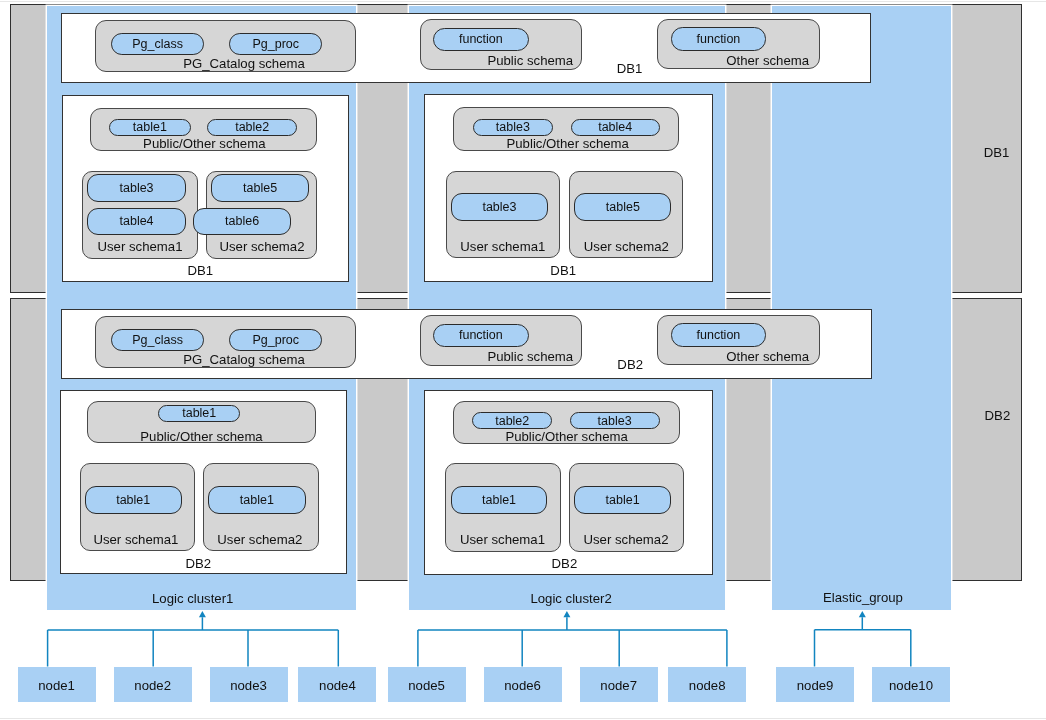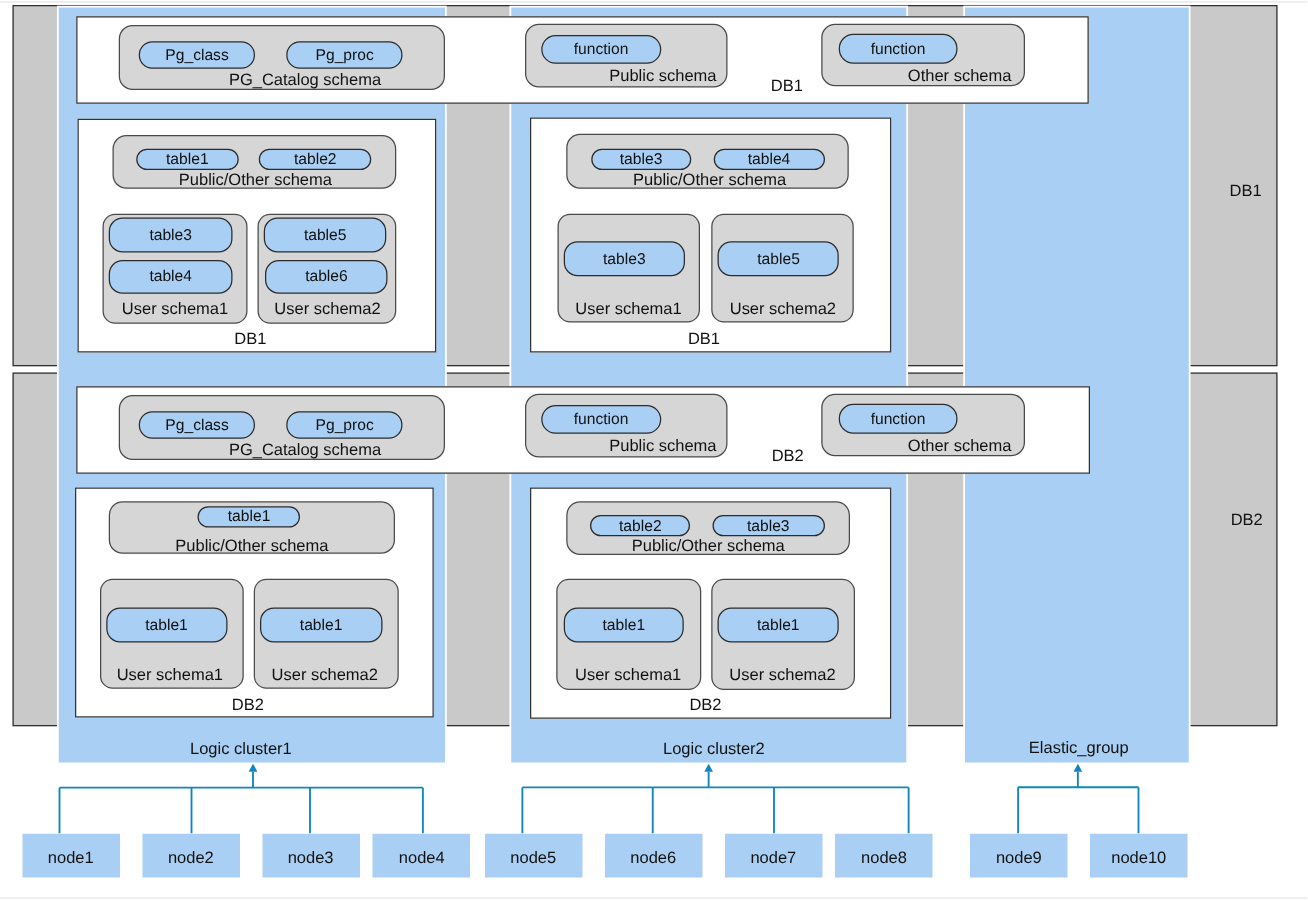--- a/index.html
+++ b/index.html
@@ -62,21 +62,21 @@
     <div class="lbl" style="left:0px;top:144.20px;width:408.60px;text-align:center;font-size:13.2px;">Public/Other schema</div>
     <div class="pill" style="left: 109.1px; top: 118.5px; width: 81.5px; height: 17.2px; border-radius: 8.6px;">table1</div>
     <div class="pill" style="left: 207.1px; top: 118.5px; width: 90.2px; height: 17.2px; border-radius: 8.6px;">table2</div>
     <div class="schema" style="left: 82.4px; top: 171.1px; width: 115.4px; height: 87.8px; border-radius: 10px;"></div>
     <div class="lbl" style="left:0px;top:246.80px;width:280.00px;text-align:center;font-size:13.2px;">User schema1</div>
     <div class="pill" style="left: 87.4px; top: 174.1px; width: 98.3px; height: 28.2px; border-radius: 11px;">table3</div>
     <div class="pill" style="left: 87.4px; top: 207.7px; width: 98.3px; height: 27.6px; border-radius: 11px;">table4</div>
     <div class="schema" style="left: 206.1px; top: 171.1px; width: 111.3px; height: 87.8px; border-radius: 10px;"></div>
     <div class="lbl" style="left:0px;top:246.80px;width:524.00px;text-align:center;font-size:13.2px;">User schema2</div>
     <div class="pill" style="left: 211px; top: 174.1px; width: 98.3px; height: 28.2px; border-radius: 11px;">table5</div>
-    <div class="pill" style="left: 212px; top: 207.7px; width: 98.3px; height: 27.6px; border-radius: 11px;">table6</div>
+    <div class="pill" style="left: 193px; top: 207.7px; width: 98.3px; height: 27.6px; border-radius: 11px;">table6</div>
     <div class="dbcard" style="left:424px;top:94.3px;width:288.5px;height:188px;"></div>
     <div class="lbl" style="left:0px;top:270.70px;width:1126.40px;text-align:center;font-size:13.2px;">DB1</div>
     <div class="schema" style="left: 452.8px; top: 107.3px; width: 226.7px; height: 43.6px; border-radius: 11px;"></div>
     <div class="lbl" style="left:0px;top:144.40px;width:1135.40px;text-align:center;font-size:13.2px;">Public/Other schema</div>
     <div class="pill" style="left: 472.9px; top: 118.9px; width: 79.9px; height: 17.3px; border-radius: 8.65px;">table3</div>
     <div class="pill" style="left: 570.5px; top: 118.9px; width: 89.4px; height: 17.3px; border-radius: 8.65px;">table4</div>
     <div class="schema" style="left: 445.9px; top: 170.9px; width: 114.6px; height: 87.2px; border-radius: 10px;"></div>
     <div class="lbl" style="left:0px;top:246.90px;width:1005.60px;text-align:center;font-size:13.2px;">User schema1</div>
     <div class="pill" style="left: 450.8px; top: 193.1px; width: 97.3px; height: 28.4px; border-radius: 11px;">table3</div>
     <div class="schema" style="left: 569.3px; top: 170.9px; width: 114px; height: 87.2px; border-radius: 10px;"></div>

